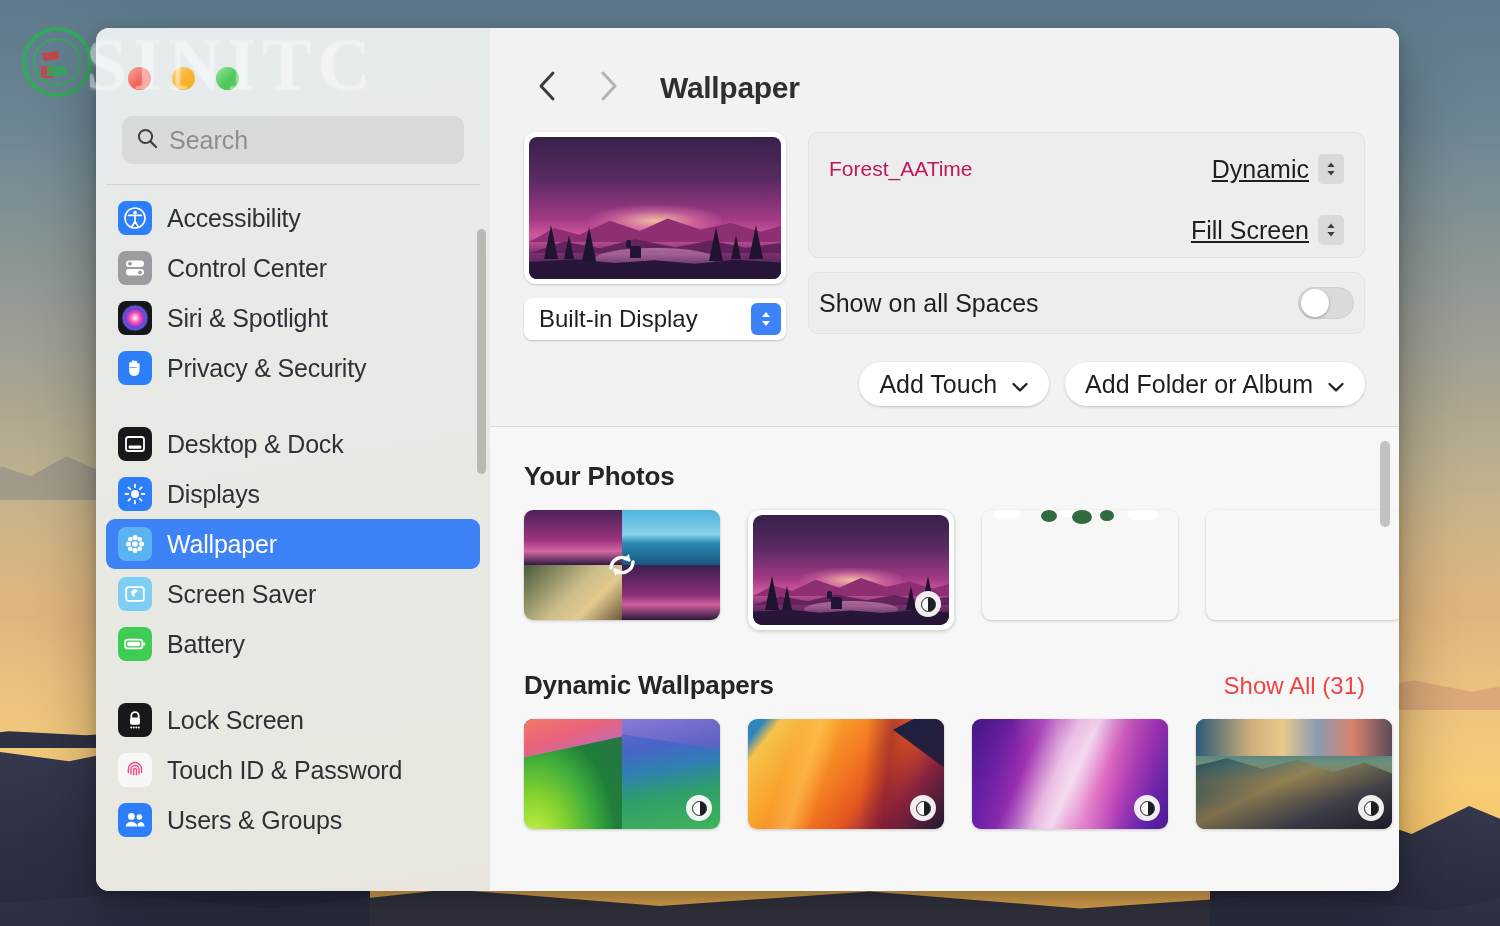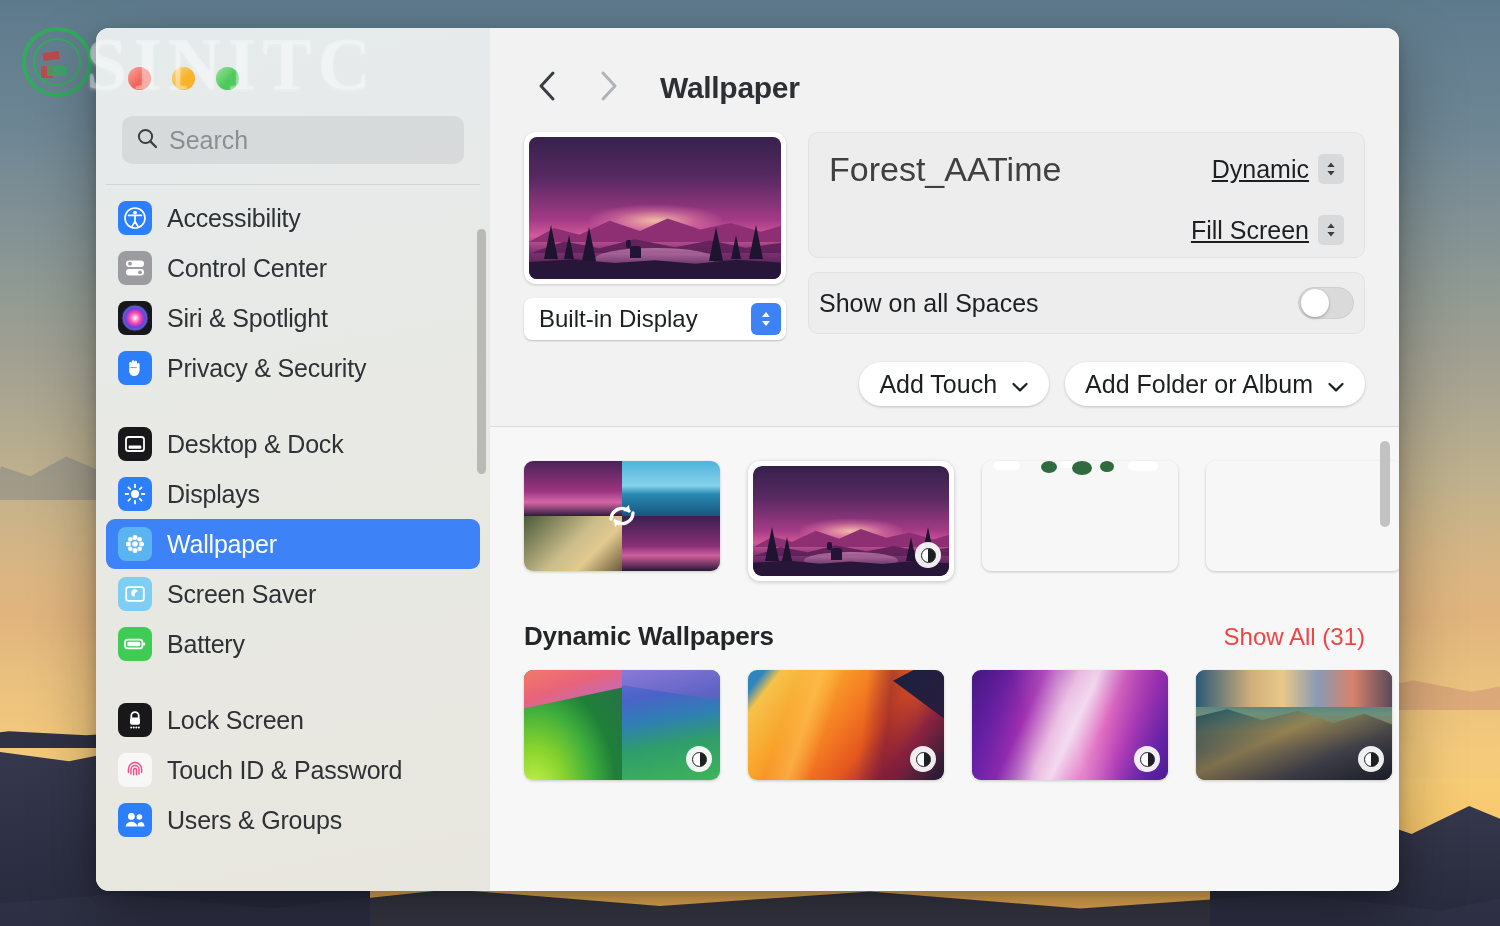--- a/index.html
+++ b/index.html
@@ -254,21 +254,21 @@
 
   #settings-col { flex:1; min-width:0; }
   .panel {
     background:#ededed; border:1px solid #e2e2e2; border-radius:10px;
   }
   #panel-a { height:126px; padding:0 20px; position:relative; }
   #row-name {
     display:flex; align-items:center; justify-content:space-between;
     height:72px;
   }
-  #wallpaper-name { font-size:34px; color:#404040; }
+  #wallpaper-name { font-size:21px; color:#be185d; }
   .popup-row { display:flex; align-items:center; gap:9px; }
   .popup-label { font-size:25px; color:#1d1f22;text-decoration:underline; }
   #row-fit {
     display:flex; align-items:center; justify-content:flex-end; height:50px;
   }
   #panel-b {
     margin-top:14px; height:62px; padding:0 10px;
     display:flex; align-items:center; justify-content:space-between;
   }
   #spaces-label { font-size:25px; color:#1d1f22; }
@@ -762,20 +762,24 @@
             <path d="M2.5 3 L9 9.4 L15.5 3" fill="none" stroke="#1d1f22" stroke-width="2.2" stroke-linecap="round" stroke-linejoin="round"></path>
           </svg>
         </span>
       </div>
     </div>
 
     <div id="content-divider"></div>
 
     <div id="gallery">
 
+      <div class="section-head">
+        <span class="section-title">Your Photos</span>
+        <span class="show-all"></span>
+      </div>
 
       <div class="thumb-grid">
 
         <div class="thumb">
           <div class="collage">
             <div style="background:linear-gradient(180deg,#4b2358,#9c3480 55%,#d467a4 75%,#2f1b40)"></div>
             <div style="background:linear-gradient(180deg,#4fb3dd,#86d2ea 45%,#2a8ab4 60%,#17557d)"></div>
             <div style="background:linear-gradient(135deg,#4a5a3a,#cbbd8a 50%,#e2c98f 70%,#6a5a3a)"></div>
             <div style="background:linear-gradient(180deg,#3a2050,#8c3077 55%,#cf5f9c 72%,#2a1838)"></div>
           </div>

